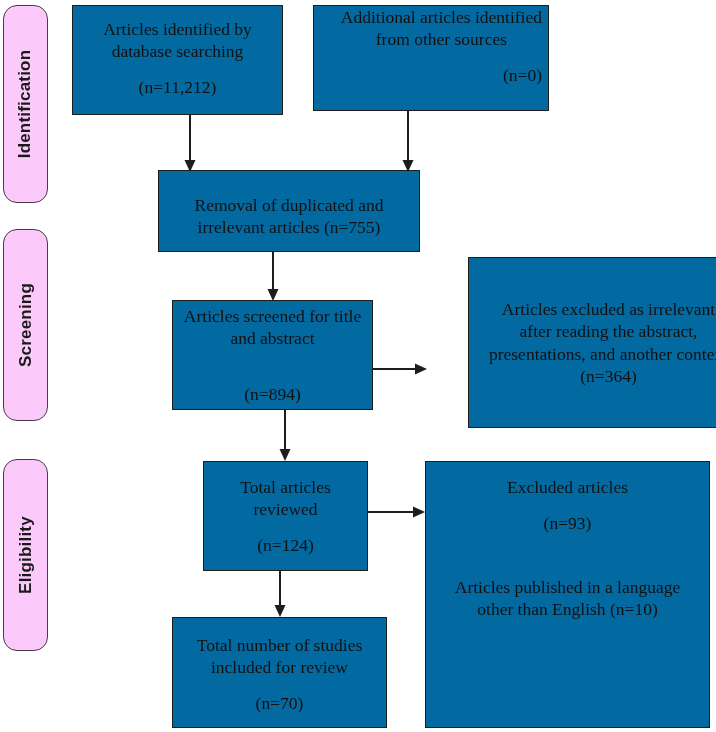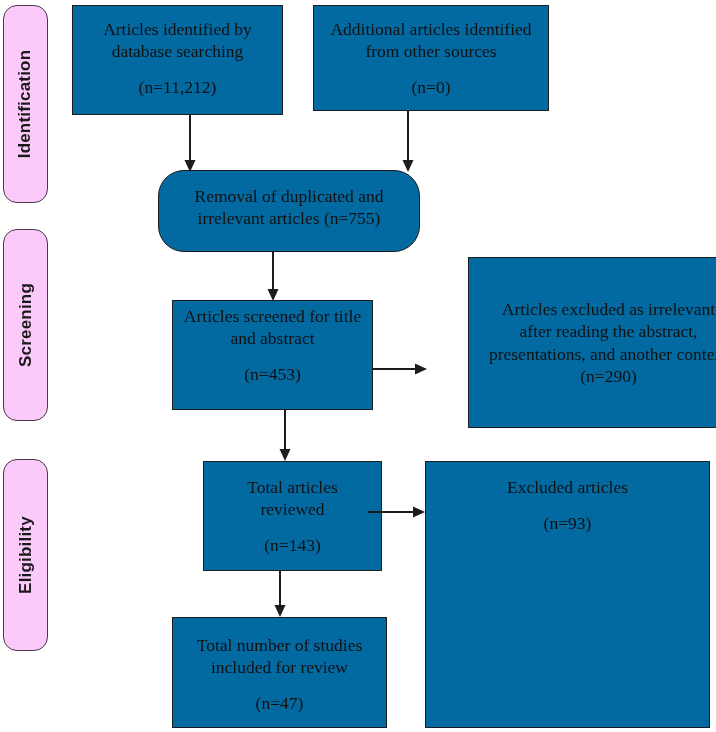--- a/index.html
+++ b/index.html
@@ -56,23 +56,23 @@
   .flowbox p {
     margin: 0;
     padding: 0;
     text-align: center;
     white-space: pre-line;
   }
   .gap-md { height: 14px; }
 
   
   #box-identified-db     { justify-content: flex-start; padding-top: 12px; }
-  #box-additional        { justify-content: flex-start; padding-top: 12px; }
-  #box-removal           { justify-content: flex-start; padding-top: 14px; border-radius: 26px; }
-  #box-screened          { justify-content: flex-start; }
+  #box-additional        { justify-content: flex-start; padding-top: 0; align-items: flex-end; }
+  #box-removal           { justify-content: center; padding-top: 14px; }
+  #box-screened          { justify-content: space-between; }
   #box-excluded-abstract { justify-content: center; }
   #box-total-reviewed    { justify-content: flex-start; padding-top: 14px; }
   #box-total-included    { justify-content: flex-start; padding-top: 16px; }
   #box-excluded-detail   { justify-content: flex-start; padding-top: 14px; }
 
   
   #connectors {
     position: absolute;
     left: 0;
     top: 0;
@@ -116,51 +116,53 @@
 
   <div class="flowbox" id="box-removal" style="left:158px; top:170px; width:262px; height:82px;">
     <p>Removal of duplicated and
 irrelevant articles (n=755)</p>
   </div>
 
   <div class="flowbox" id="box-screened" style="left:172px; top:300px; width:201px; height:110px;">
     <p>Articles screened for title
 and abstract</p>
     <div class="gap-md"></div>
-    <p>(n=453)</p>
+    <p>(n=894)</p>
   </div>
 
   <div class="flowbox" id="box-excluded-abstract" style="left:427px; top:257px; width:281px; height:171px;margin-left:41px;">
     <p>Articles excluded as irrelevant
 after reading the abstract,
 presentations, and another context</p>
-    <p>(n=290)</p>
-  </div>
-
-  <div class="flowbox" id="box-total-reviewed" style="left:203px; top:461px; width:179px; height:110px;">
+    <p>(n=364)</p>
+  </div>
+
+  <div class="flowbox" id="box-total-reviewed" style="left:203px; top:461px; width:165px; height:110px;">
     <p>Total articles
 reviewed</p>
     <div class="gap-md"></div>
-    <p>(n=143)</p>
+    <p>(n=124)</p>
   </div>
 
   <div class="flowbox" id="box-excluded-detail" style="left:425px; top:461px; width:285px; height:267px;">
     <p>Excluded articles</p>
     <div class="gap-md"></div>
     <p>(n=93)</p>
     <div class="gap-md"></div>
     <div class="gap-md"></div>
     <div class="gap-md"></div>
+    <p>Articles published in a language
+other than English (n=10)</p>
   </div>
 
   <div class="flowbox" id="box-total-included" style="left:172px; top:617px; width:215px; height:111px;">
     <p>Total number of studies
 included for review</p>
     <div class="gap-md"></div>
-    <p>(n=47)</p>
+    <p>(n=70)</p>
   </div>
 
   <svg id="connectors" viewBox="0 0 716 732">
 
     <g>
       <line x1="190" y1="115" x2="190" y2="163"></line>
       <polygon points="190,172 184.5,160 195.5,160"></polygon>
     </g>
 
     <g>

